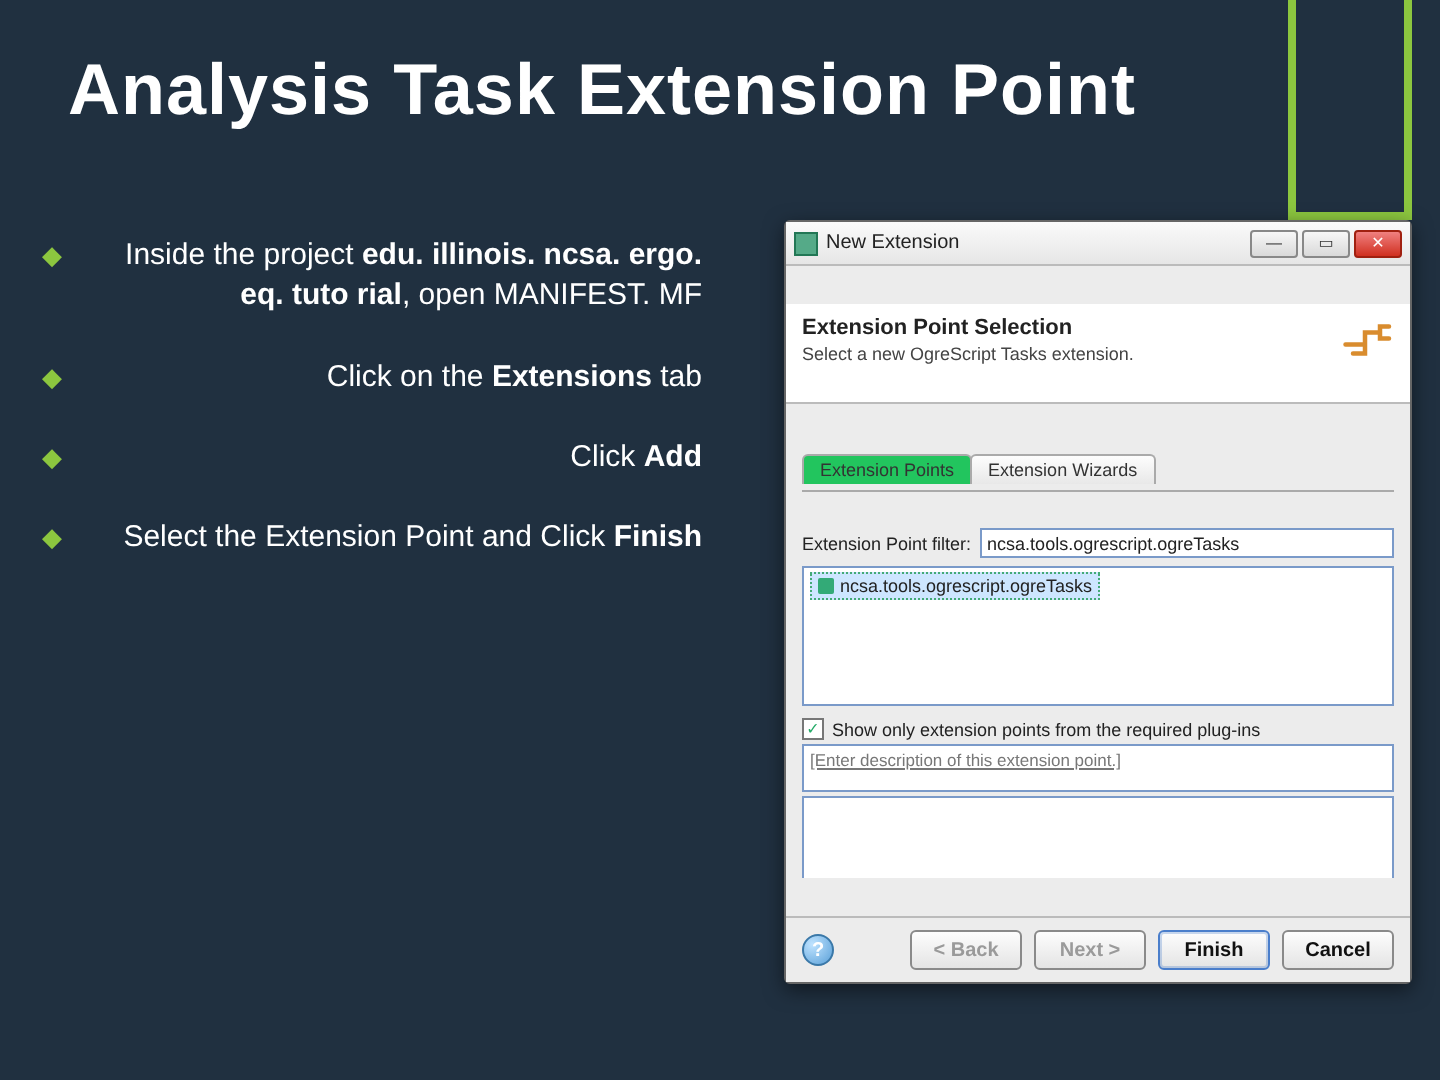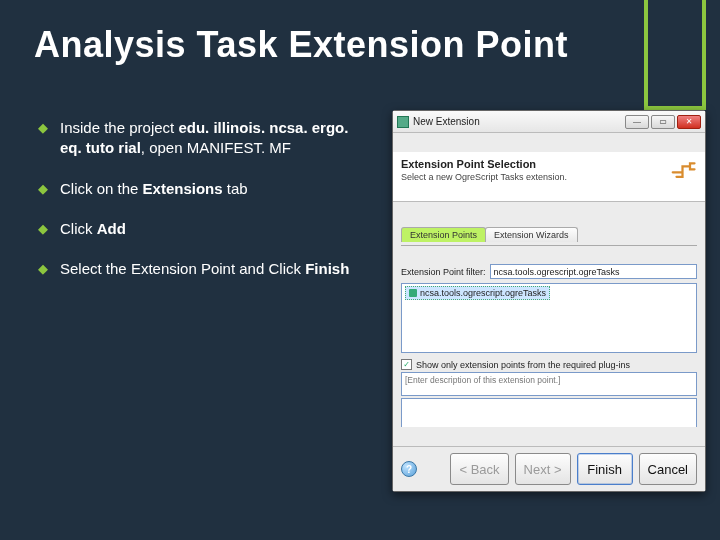--- a/index.html
+++ b/index.html
@@ -24,22 +24,23 @@
     top: 24px;
     left: 34px;
     font-size: 36px;
     font-weight: 700;
     color: #ffffff;
     letter-spacing: 0.5px;
   }
   .content {
     position: absolute;
     top: 118px;
-    left: 38px;
+    left: 21px;
     width: 330px;
+    text-align: right;
   }
   .bullets { list-style: none; }
   .bullets li {
     position: relative;
     padding-left: 22px;
     margin-bottom: 20px;
     font-size: 15px;
     line-height: 1.35;
     color: #ffffff;
   }
@@ -99,21 +100,21 @@
   }
   .plug-icon svg { width:100%; height:100%; }
 
   .dlg-body { flex:1; padding:6px 8px; overflow:hidden; }
   .tabs { display:flex; gap:0; margin-bottom:4px; }
   .tab {
     padding:2px 8px; font-size:9px; background:linear-gradient(#fdfdfd,#e8e8e8);
     border:1px solid #aaa; border-bottom:none; border-radius:3px 3px 0 0;
     margin-right:-1px; color:#333;
   }
-  .tab.active { background:#bef264; position:relative; z-index:2; }
+  .tab.active { background:#22c55e; position:relative; z-index:2; }
   .tabline { height:1px; background:#aaa; margin-top:-1px; }
 
   .row { display:flex; align-items:center; gap:4px; margin-top:18px; }
   .lbl { color:#222; }
   .field {
     flex:1; height:15px; background:#fff; border:1px solid #7a9ac9;
     padding:0 3px; display:flex; align-items:center; font-size:9px; color:#222;
   }
   .listbox {
     margin-top:4px; height:70px; background:#fff; border:1px solid #7a9ac9;
@@ -124,46 +125,46 @@
     background:#cde6ff; border:1px dotted #4a7; padding:1px 3px; width:fit-content;
   }
   .green-dot { width:8px; height:8px; background:#3a7; border-radius:1px; }
 
   .chk-row { display:flex; align-items:center; gap:4px; margin-top:6px; }
   .chkbox { width:11px; height:11px; background:#fff; border:1px solid #777; display:flex; align-items:center; justify-content:center; font-size:8px; color:#2a6; }
 
   .link { color:#1a5fbf; text-decoration:underline; }
   .descbox {
     margin-top:2px; height:24px; background:#fff; border:1px solid #7a9ac9;
-    padding:2px 3px; color:#777; font-size:8.5px;
+    padding:2px 3px; color:#777; font-size:8.5px;text-decoration:underline;
   }
   .templbox {
     margin-top:2px; height:50px; background:#fff; border:1px solid #7a9ac9;
   }
 
   .dlg-footer {
     border-top:1px solid #bbb;
     padding:6px 8px;
     display:flex; align-items:center; gap:6px;
     background:#ececec;
   }
   .help-ico {
     width:16px; height:16px; border-radius:50%;
     background:radial-gradient(circle at 30% 30%, #bfe3ff, #5aa0d8);
     display:flex; align-items:center; justify-content:center;
     color:#fff; font-weight:bold; font-size:10px;
     border:1px solid #3a78a8;
   }
   .spacer { flex:1; }
   .btn {
-    min-width:56px; height:32px; padding:0 8px;
+    min-width:56px; height:20px; padding:0 8px;
     background:linear-gradient(#fdfdfd,#e4e4e4);
     border:1px solid #8a8a8a; border-radius:3px;
-    font-size:13px; color:#111;
-    display:flex; align-items:center; justify-content:center;
+    font-size:10px; color:#111;
+    display:flex; align-items:center; justify-content:center;font-weight:bold;
   }
   .btn.disabled { color:#9a9a9a; }
   .btn.primary { border-color:#4a7ecb; box-shadow:0 0 0 1px rgba(74,126,203,0.3) inset; }
 </style>
 </head>
 <body>
 
 <div class="accent-box"></div>
 
 <h1 class="title">Analysis Task Extension Point</h1>

